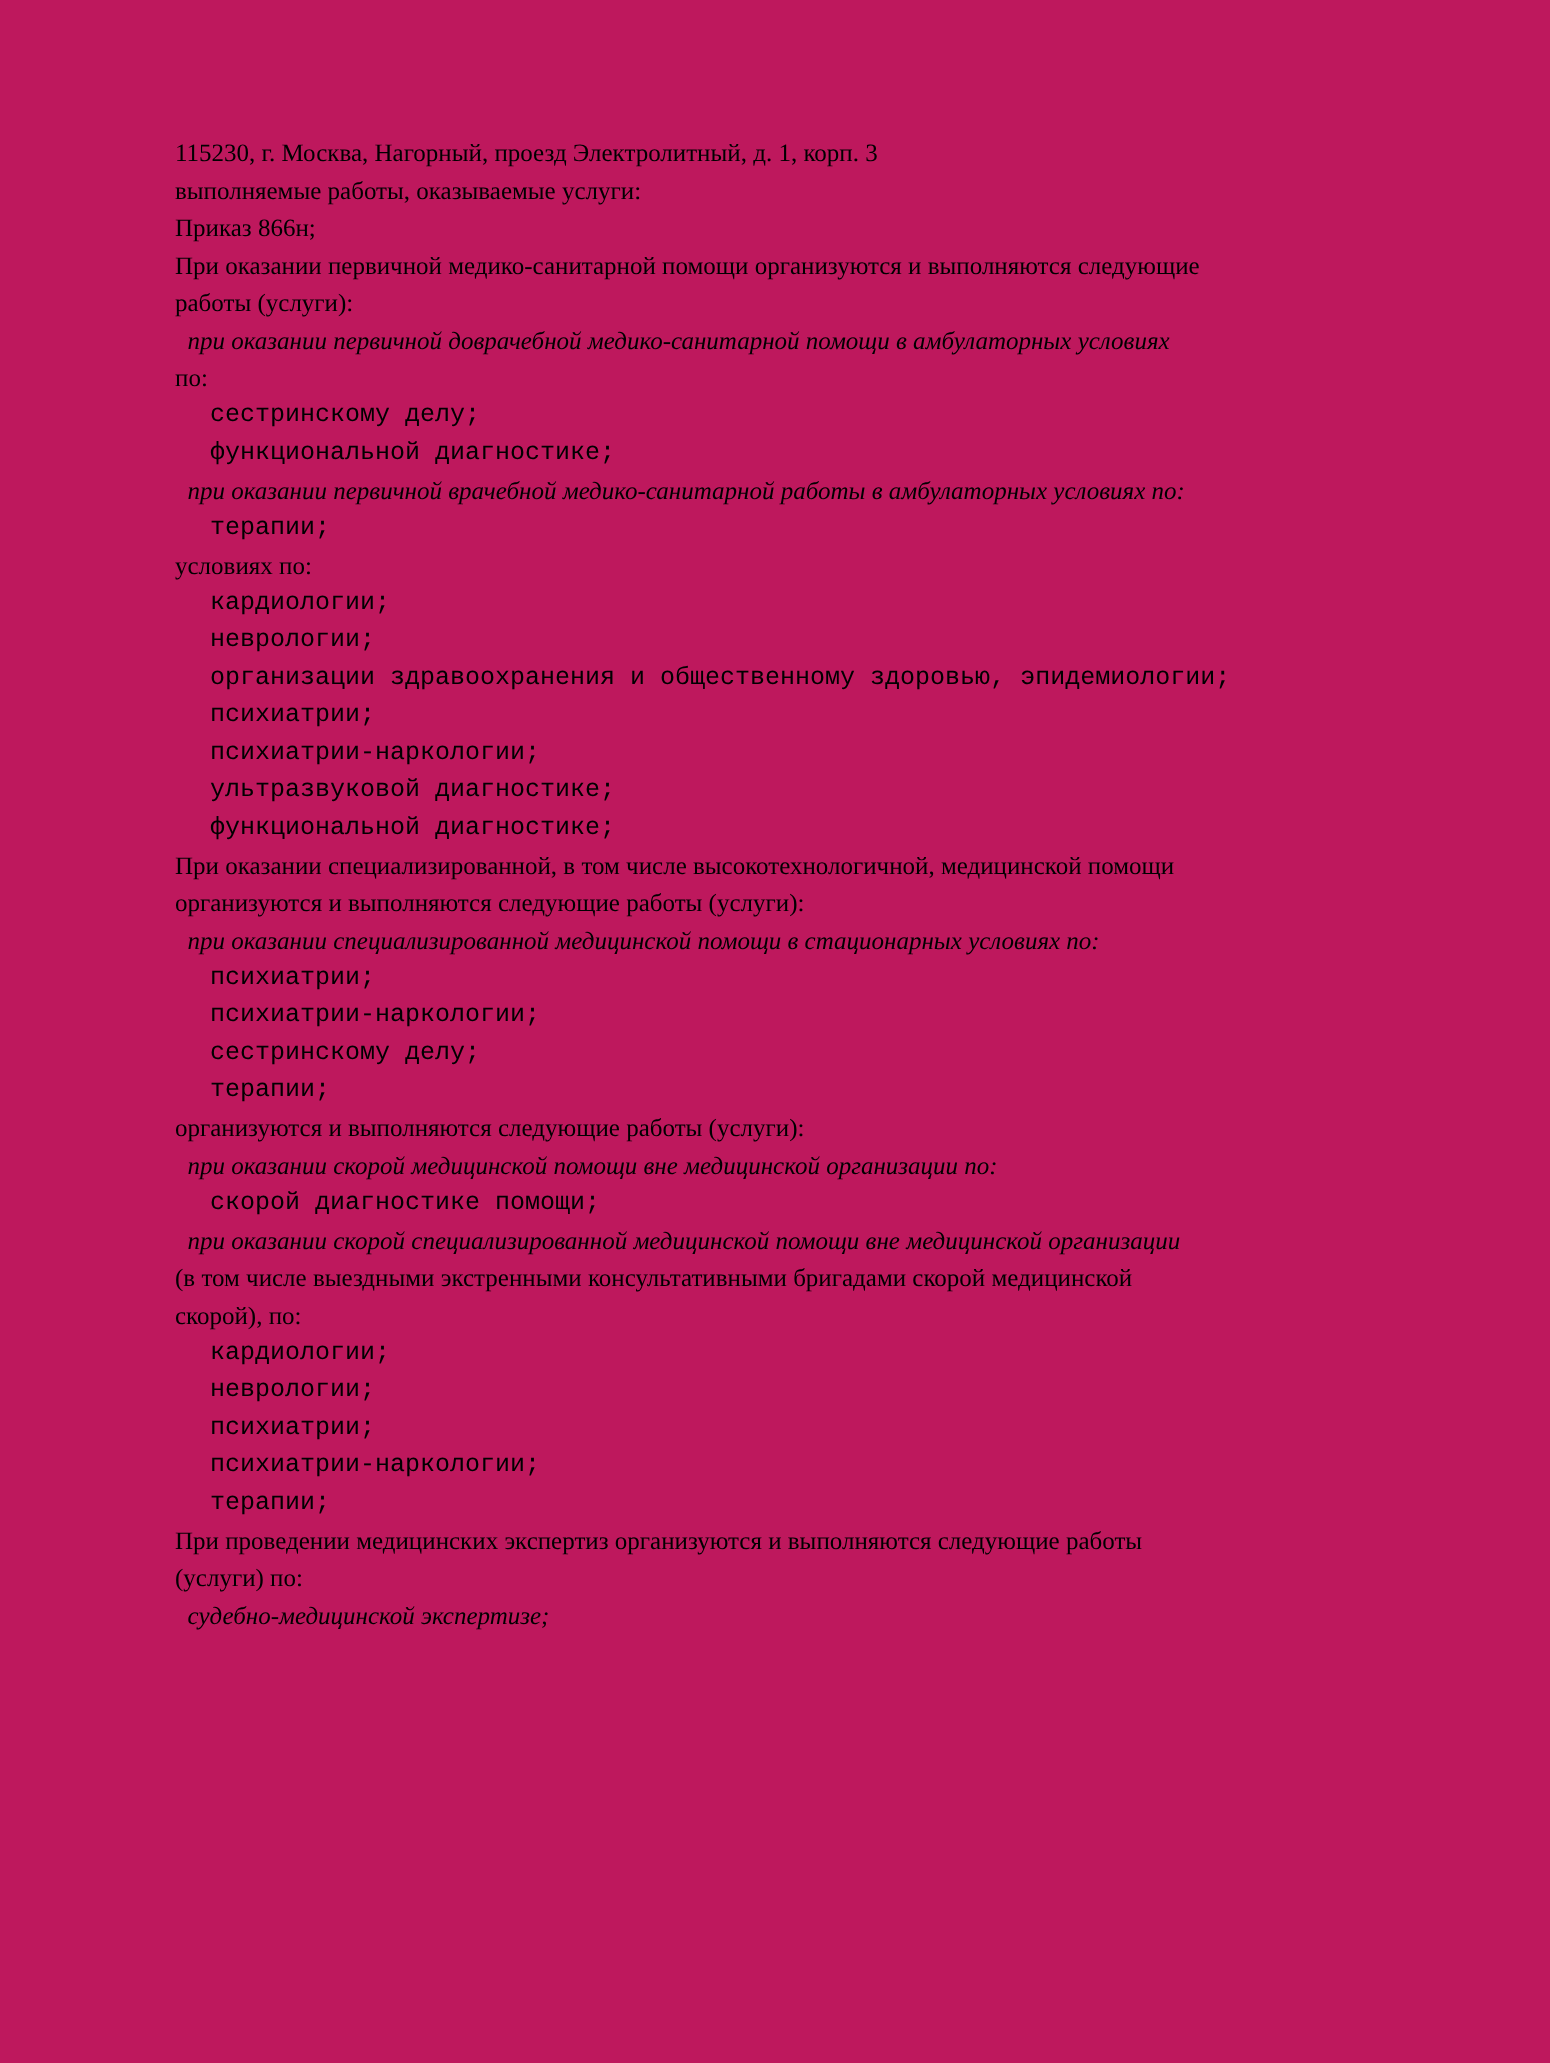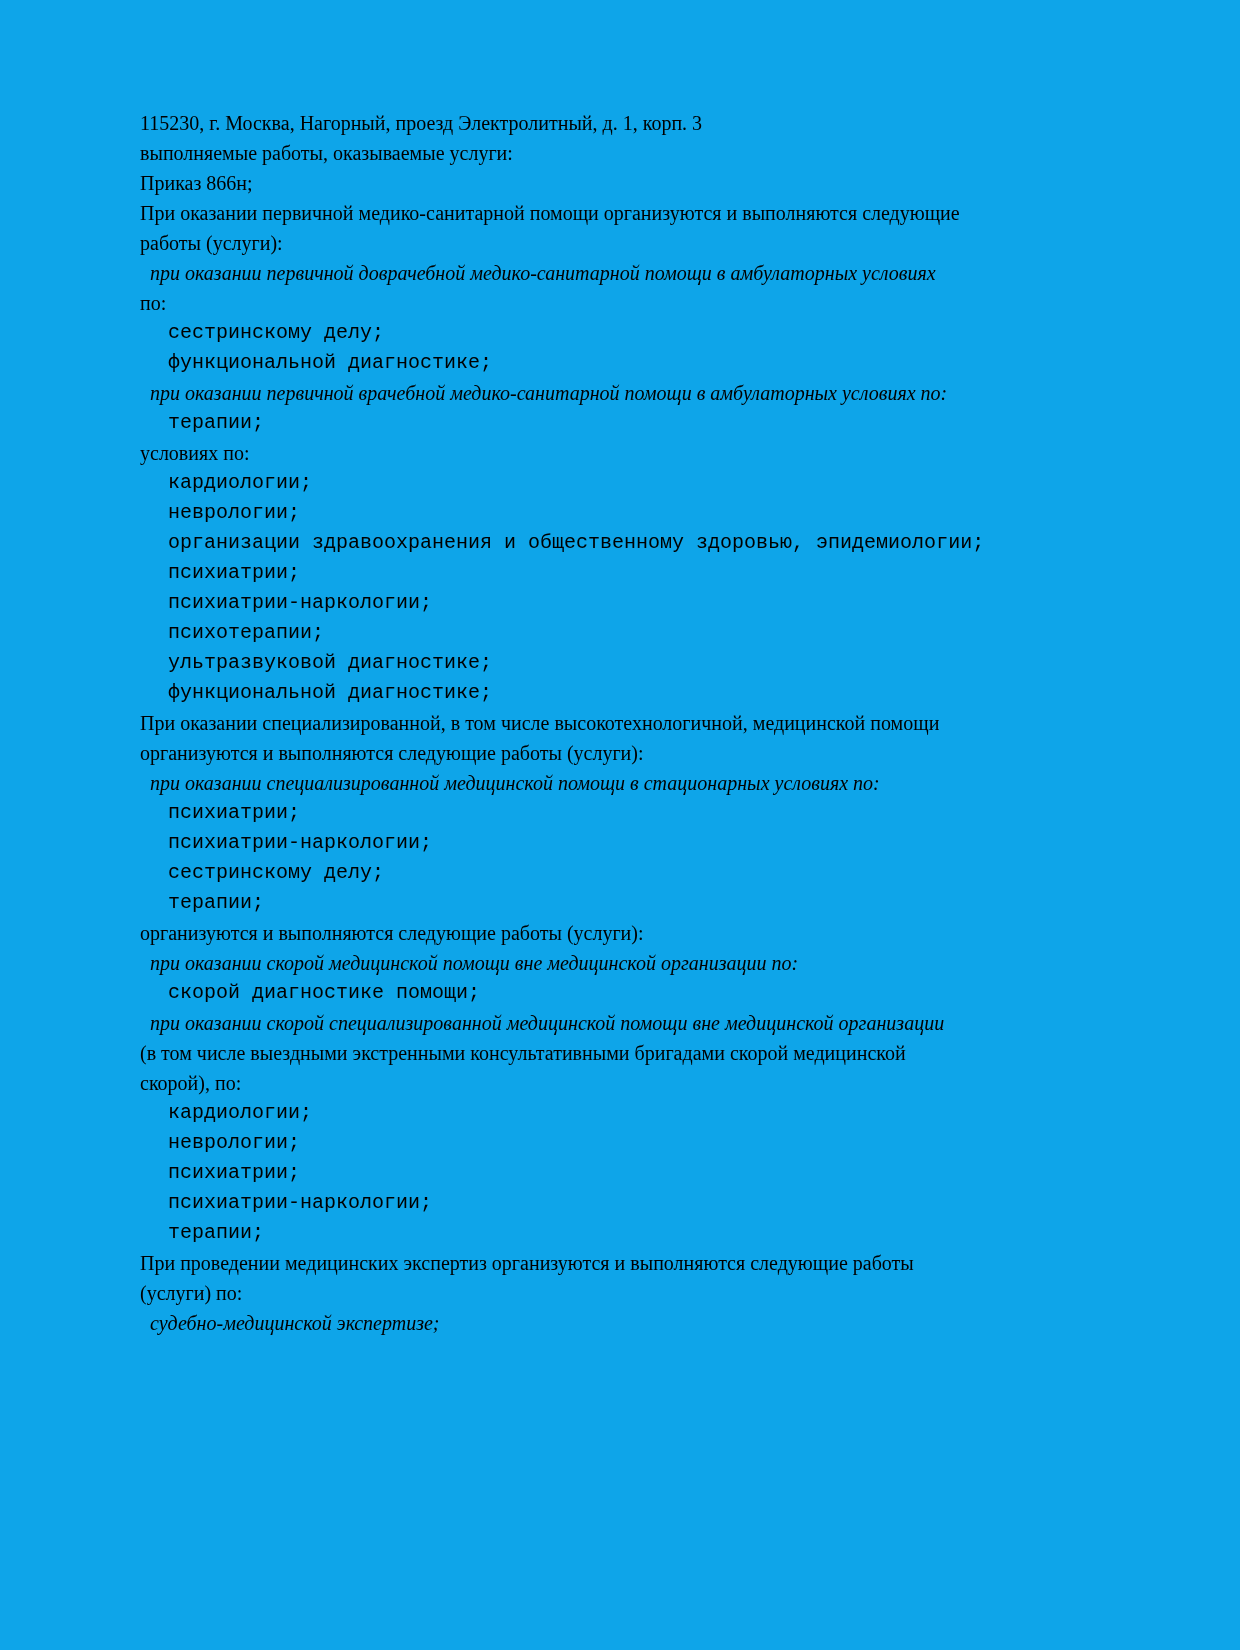--- a/index.html
+++ b/index.html
@@ -12,21 +12,21 @@
     height: 1650px;
     position: relative;
     overflow: hidden;
   }
   .page {
     position: absolute;
     top: 0;
     left: 0;
     width: 1240px;
     height: 1650px;
-    background: #0ea5e9;
+    background: #be185d;
   }
   .doc-body {
     position: absolute;
     top: 108px;
     left: 140px;
     width: 1060px;
     font-family: "Liberation Serif", "DejaVu Serif", serif;
     font-size: 20px;
     line-height: 30px;
     color: #000000;
@@ -46,29 +46,28 @@
   <div class="doc-body" id="doc-body" style="color: rgb(0, 0, 0);">
       <div class="doc-line indent-0">115230, г. Москва, Нагорный, проезд Электролитный, д. 1, корп. 3</div>
       <div class="doc-line indent-0">выполняемые работы, оказываемые услуги:</div>
       <div class="doc-line indent-0">Приказ 866н;</div>
       <div class="doc-line indent-0">При оказании первичной медико-санитарной помощи организуются и выполняются следующие</div>
       <div class="doc-line indent-0">работы (услуги):</div>
       <div class="doc-line indent-1">при оказании первичной доврачебной медико-санитарной помощи в амбулаторных условиях</div>
       <div class="doc-line indent-0">по:</div>
       <div class="doc-line indent-2">сестринскому делу;</div>
       <div class="doc-line indent-2">функциональной диагностике;</div>
-      <div class="doc-line indent-1">при оказании первичной врачебной медико-санитарной помощи в амбулаторных условиях по:</div>
+      <div class="doc-line indent-1">при оказании первичной врачебной медико-санитарной работы в амбулаторных условиях по:</div>
       <div class="doc-line indent-2">терапии;</div>
       <div class="doc-line indent-0">условиях по:</div>
       <div class="doc-line indent-2">кардиологии;</div>
       <div class="doc-line indent-2">неврологии;</div>
       <div class="doc-line indent-2">организации здравоохранения и общественному здоровью, эпидемиологии;</div>
       <div class="doc-line indent-2">психиатрии;</div>
       <div class="doc-line indent-2">психиатрии-наркологии;</div>
-      <div class="doc-line indent-2">психотерапии;</div>
       <div class="doc-line indent-2">ультразвуковой диагностике;</div>
       <div class="doc-line indent-2">функциональной диагностике;</div>
       <div class="doc-line indent-0">При оказании специализированной, в том числе высокотехнологичной, медицинской помощи</div>
       <div class="doc-line indent-0">организуются и выполняются следующие работы (услуги):</div>
       <div class="doc-line indent-1">при оказании специализированной медицинской помощи в стационарных условиях по:</div>
       <div class="doc-line indent-2">психиатрии;</div>
       <div class="doc-line indent-2">психиатрии-наркологии;</div>
       <div class="doc-line indent-2">сестринскому делу;</div>
       <div class="doc-line indent-2">терапии;</div>
       <div class="doc-line indent-0">организуются и выполняются следующие работы (услуги):</div>

